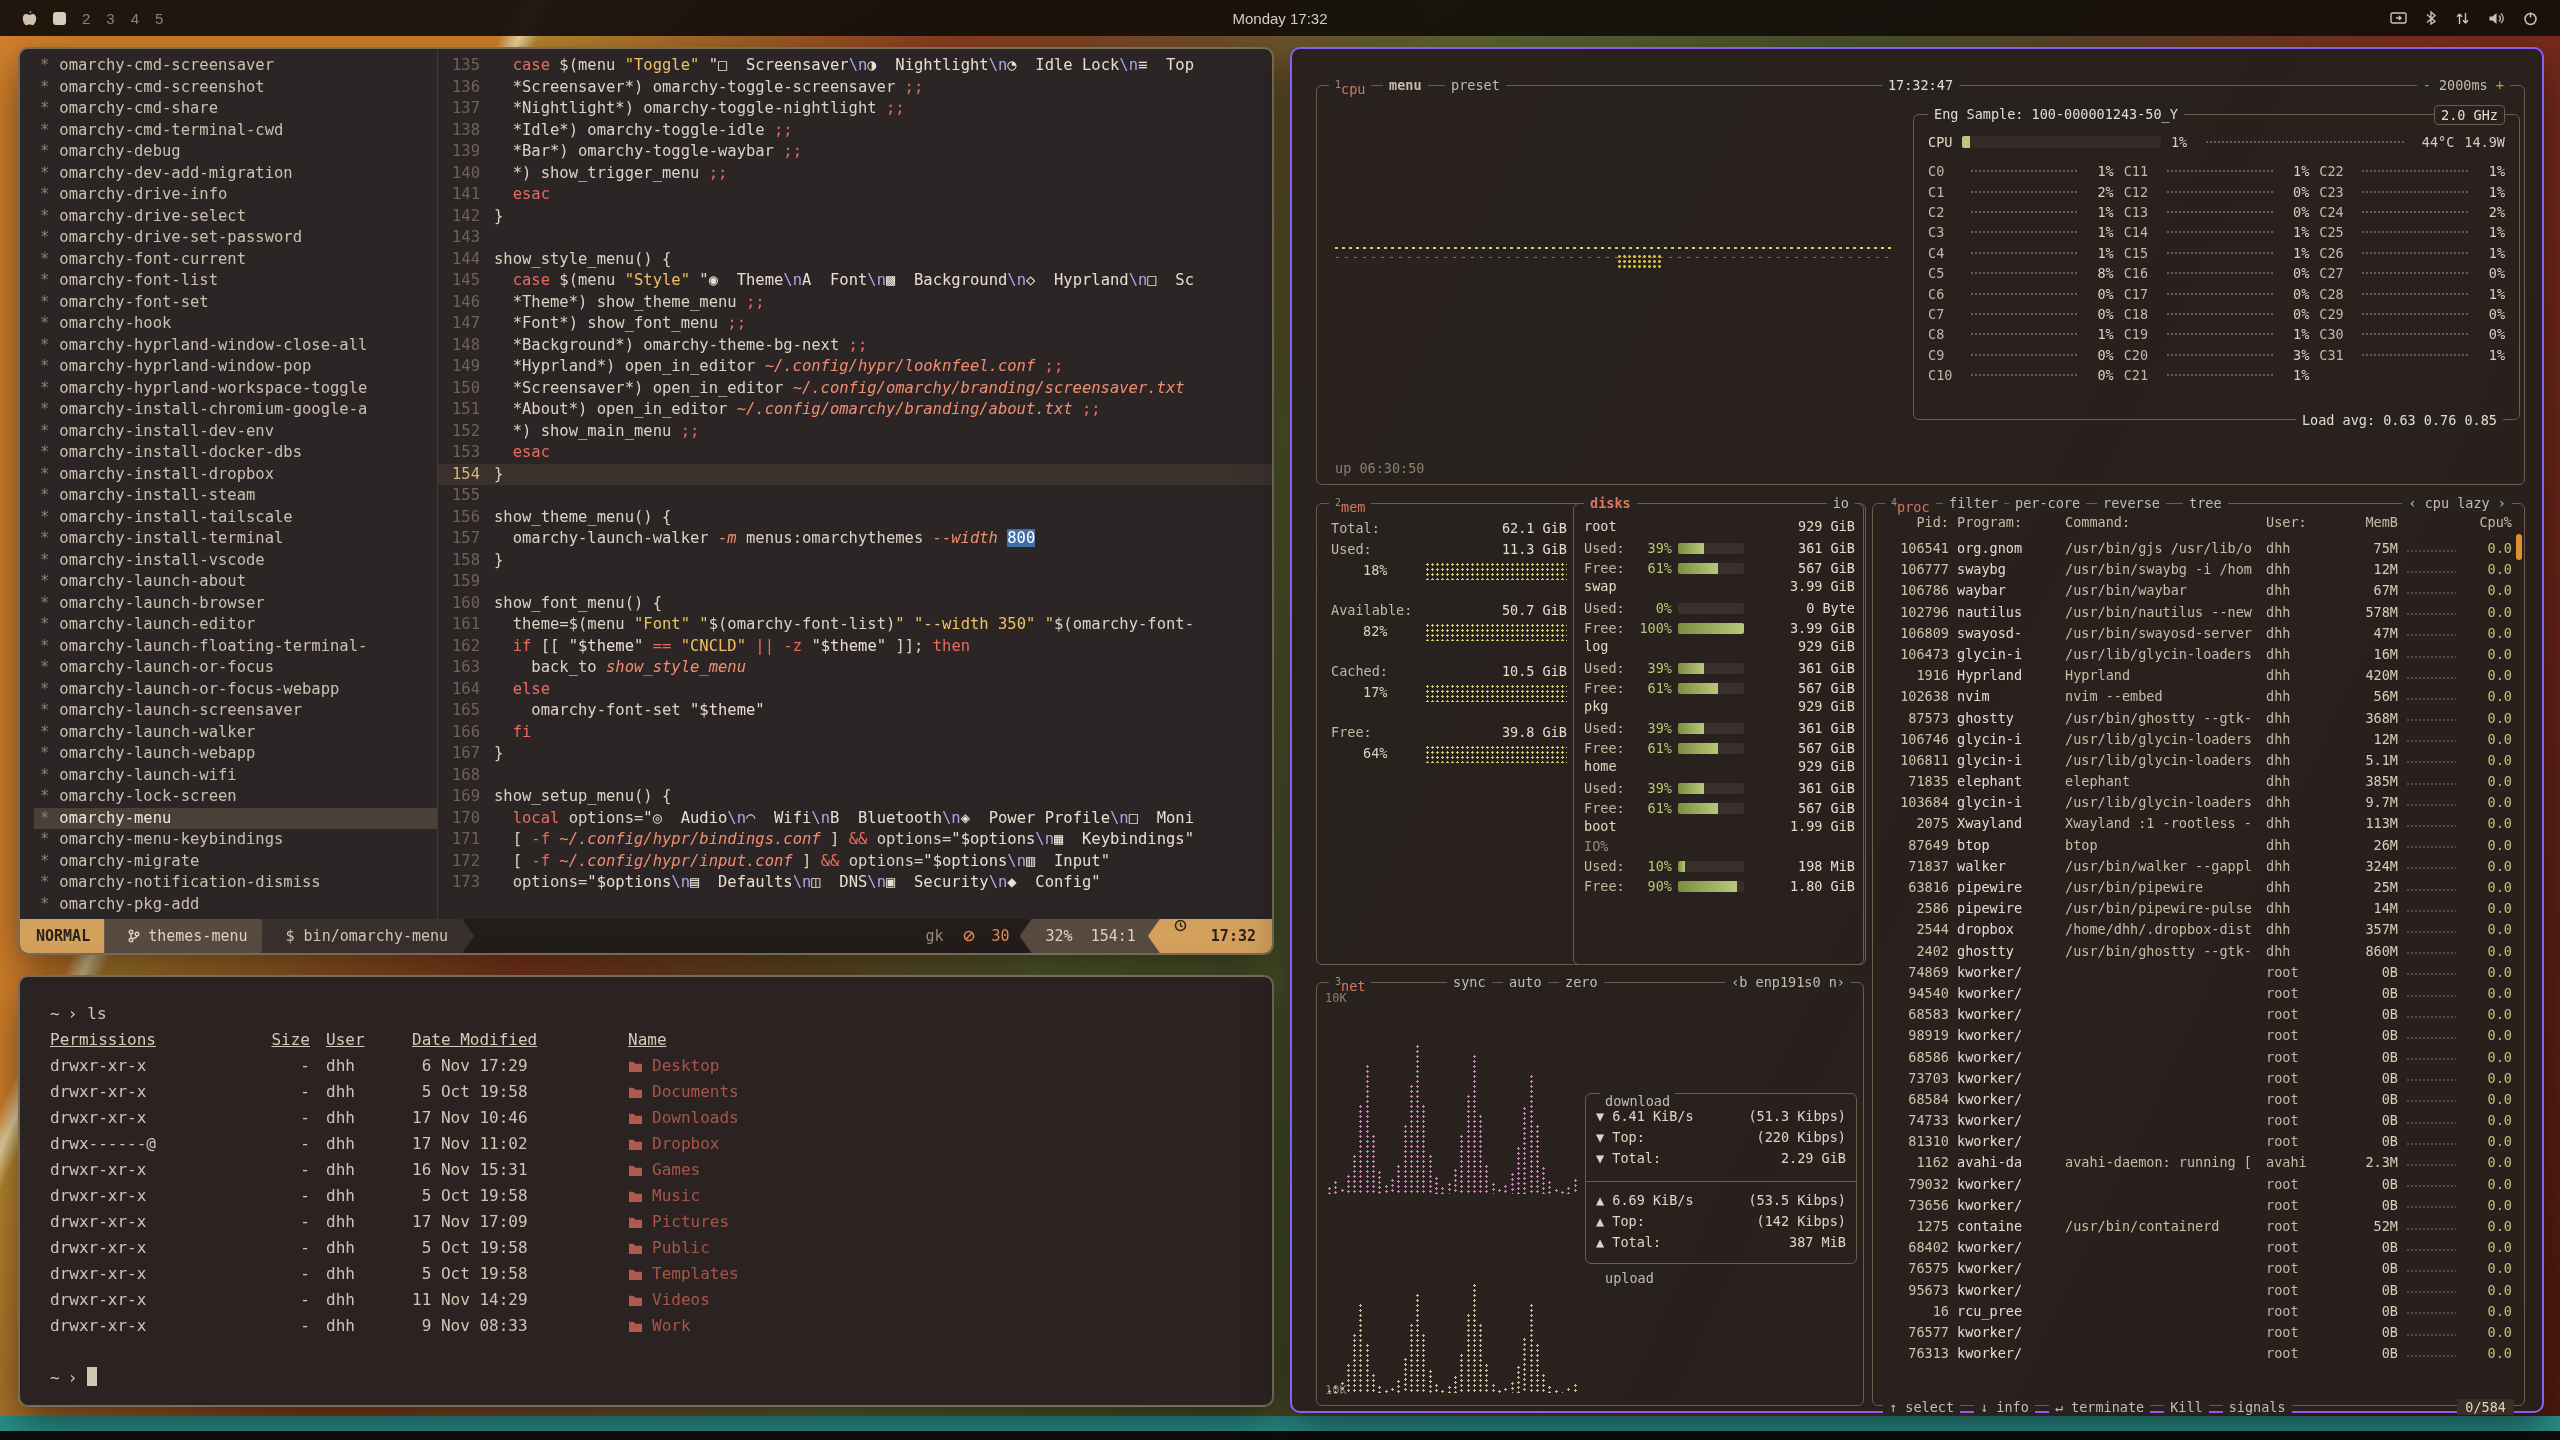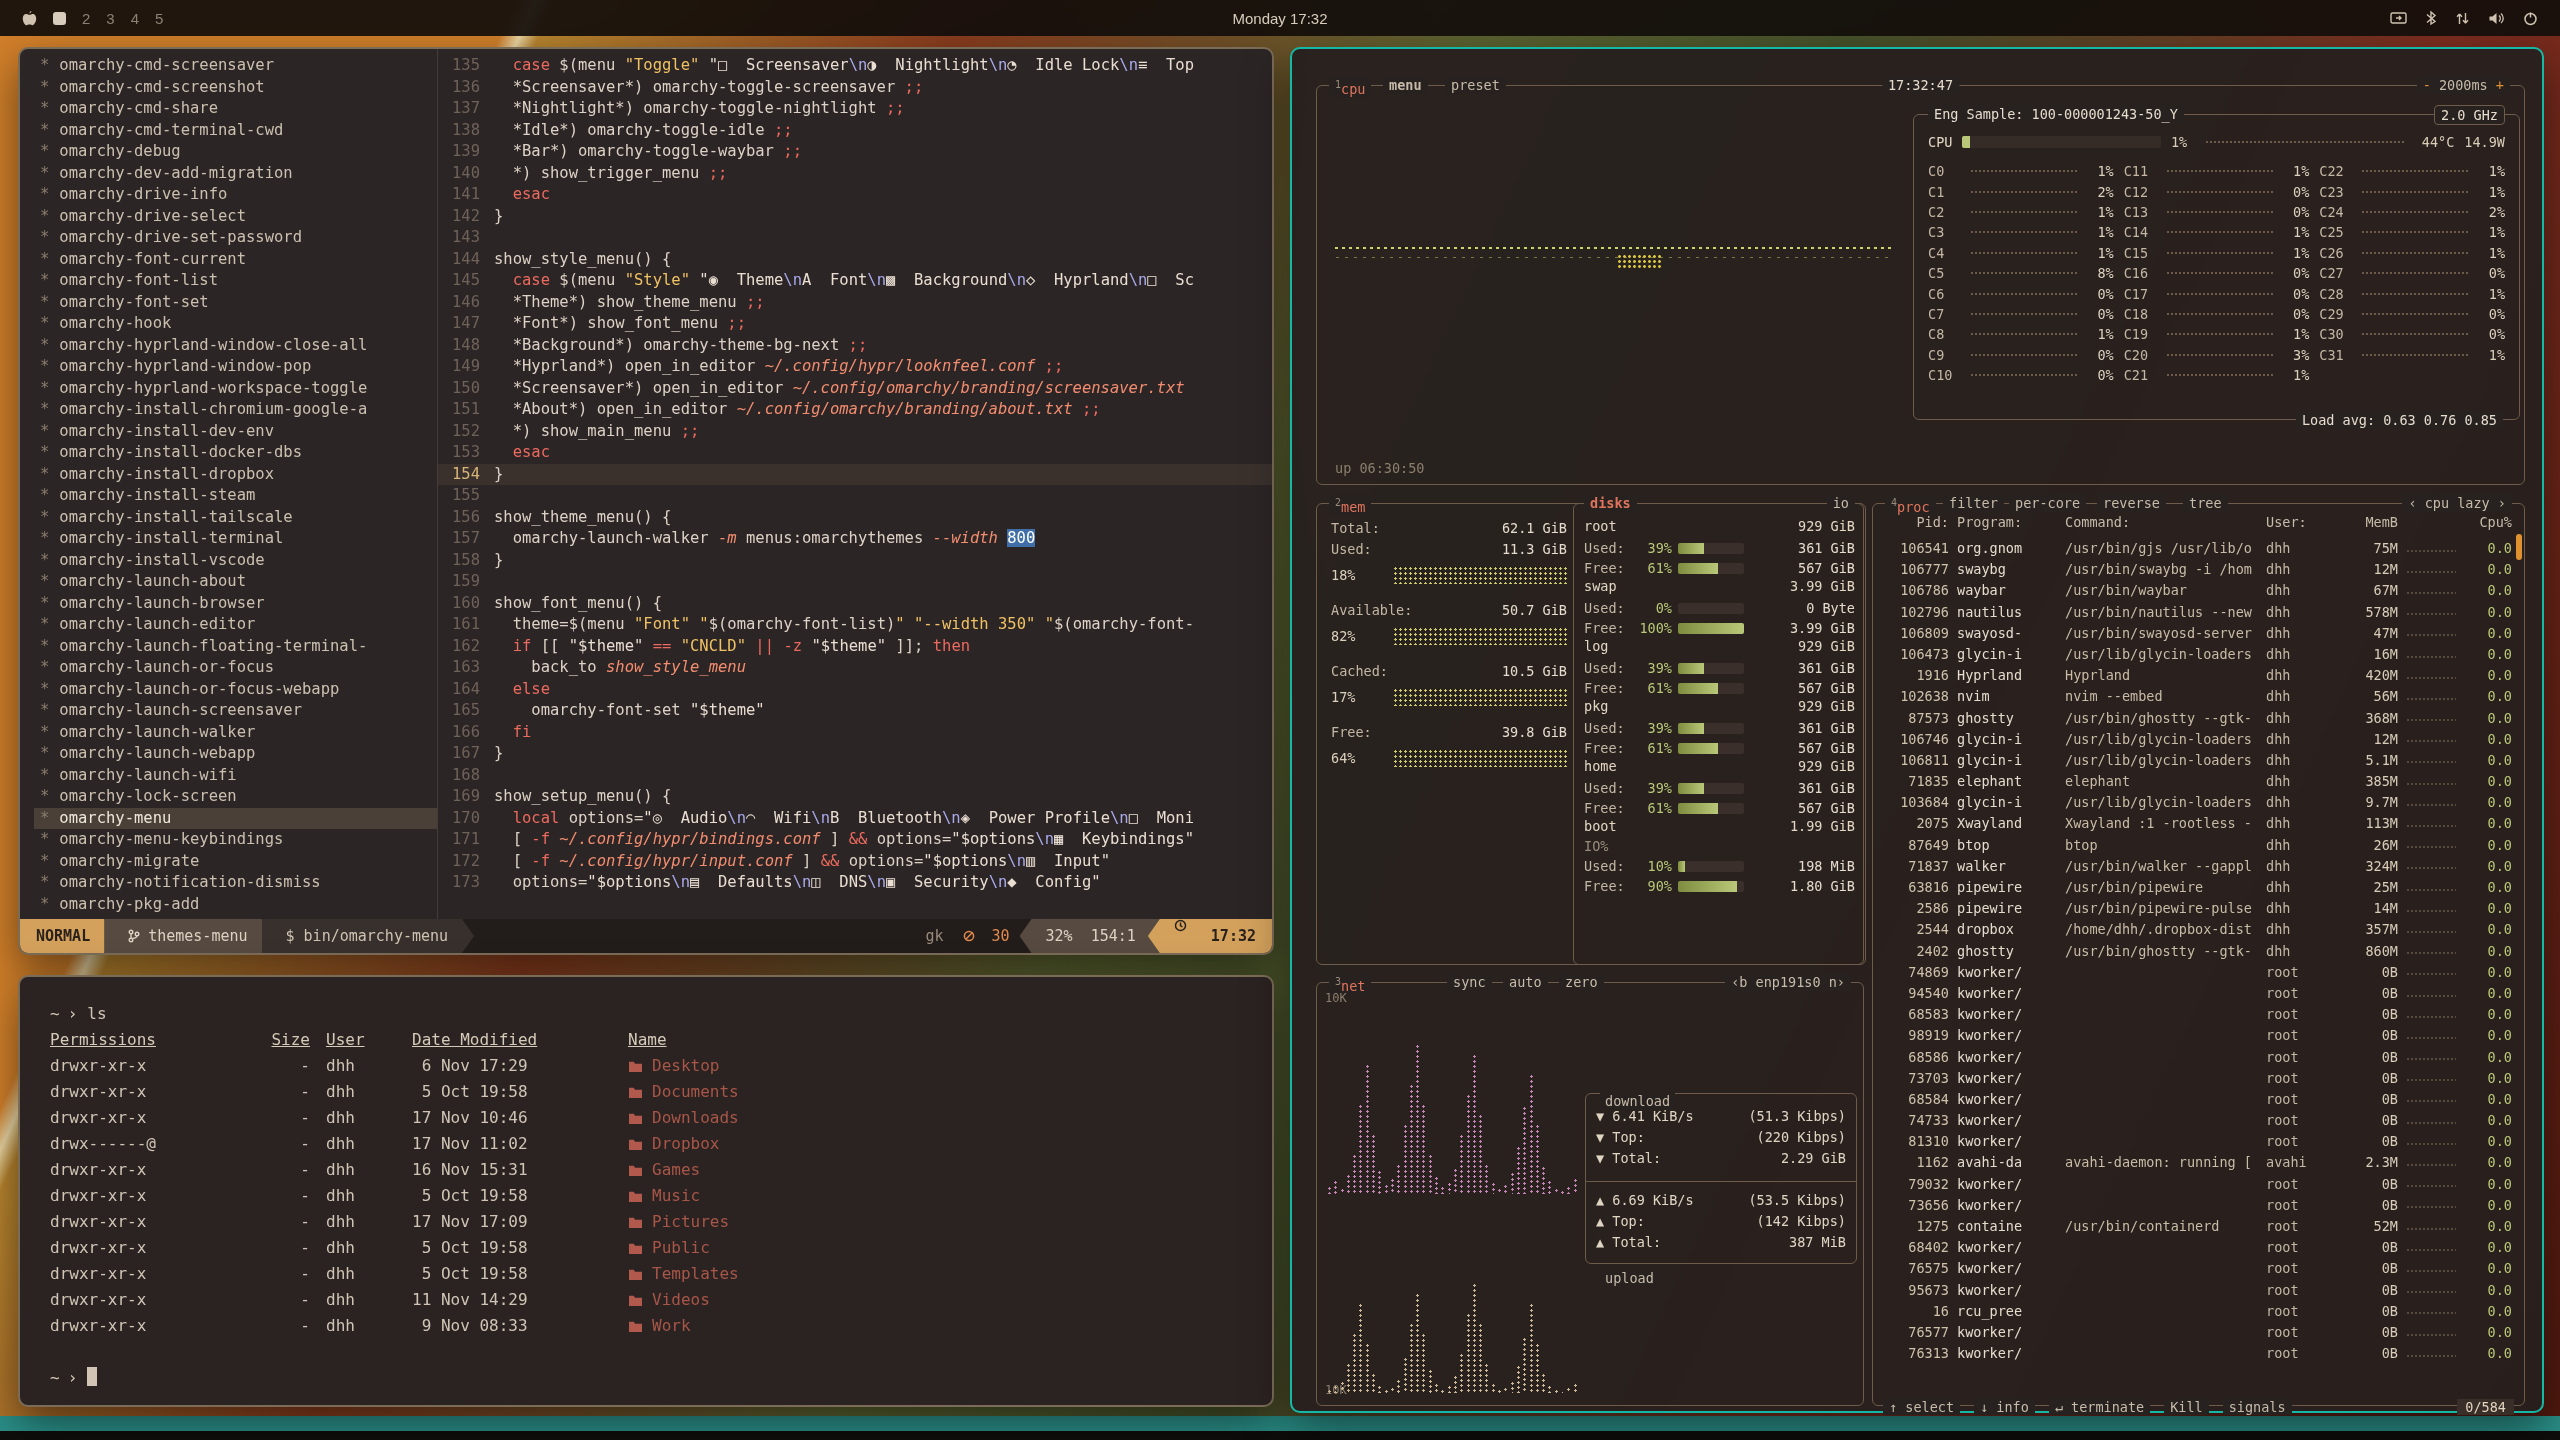--- a/index.html
+++ b/index.html
@@ -69,21 +69,21 @@
     font-size:16px;line-height:26px;color:#d0c5b5;padding:24px 30px;overflow:hidden;}
   .term .pr{color:#d8ccb8;}
   .term .chev{color:#d8ccb8;padding:0 10px 0 8px;}
   .ls-grid{display:grid;grid-template-columns:180px 64px 70px 200px 1fr;column-gap:16px;white-space:pre;}
   .ls-head span{text-decoration:underline;color:#d6cab8;}
   .ls-size{text-align:right;}
   .ls-name{color:#a85648;display:flex;align-items:center;gap:9px;}
   .cursor{display:inline-block;width:10px;height:19px;background:#d0c5b5;vertical-align:-3px;}
 
   
-  .btop{left:1290px;top:47px;width:1254px;height:1366px;background:rgba(39,32,30,0.97);border:2px solid #14b8a6;
+  .btop{left:1290px;top:47px;width:1254px;height:1366px;background:rgba(39,32,30,0.97);border:2px solid #8b5cf6;
     font-family:"DejaVu Sans Mono","DejaVu Sans",monospace;font-size:13.5px;color:#d9cdb9;}
   .bbox{position:absolute;border:1px solid #6e5b49;border-radius:6px;}
   .chip{position:absolute;top:-10px;background:#272220;padding:0 6px;line-height:18px;white-space:pre;}
   .chip-b{position:absolute;bottom:-10px;background:#272220;padding:0 6px;line-height:18px;white-space:pre;}
   .btitle{color:#e0745c;}
   .btitle sup{color:#9a8c7b;font-size:10px;}
   .bbtn{color:#c7bba9;}
   .bbtn b{color:#e0912f;font-weight:normal;}
   .dots{background-image:radial-gradient(#cfca6d 1.2px,rgba(0,0,0,0) 1.4px);background-size:5px 5px;}
 
@@ -105,21 +105,21 @@
   .crow .cn{color:#c4b7a4;width:34px;}
   .cdots{flex:1;height:4px;margin:0 8px;background-image:radial-gradient(#6b5b48 1px,rgba(0,0,0,0) 1.2px);background-size:4px 4px;}
   .crow .cp{color:#dcd1bd;width:28px;text-align:right;}
   .uptime{position:absolute;left:18px;bottom:8px;color:#8d7f6d;}
 
   
   .memstats{position:absolute;left:14px;top:16px;width:236px;}
   .m-row1{display:flex;justify-content:space-between;height:21px;}
   .m-row1 .ml{color:#c4b7a4;}
   .m-row1 .mv{color:#e6dccd;}
-  .m-row2{display:flex;align-items:center;gap:22px;height:26px;margin-bottom:14px;}
+  .m-row2{display:flex;align-items:flex-start;gap:22px;height:26px;margin-bottom:14px;margin-left:32px;}
   .m-row2 .mp{color:#dcd1bd;width:40px;}
   .band{flex:1;height:18px;}
   .diskpanel{position:absolute;left:256px;top:-1px;bottom:-1px;width:293px;border:1px solid #6e5b49;border-radius:6px;padding:14px 10px 6px;}
   .dk-head{display:flex;justify-content:space-between;height:20px;color:#e3d7c3;}
   .dk-io{color:#9a8c7b;height:18px;}
   .dk-row{display:flex;align-items:center;gap:6px;height:20px;white-space:pre;}
   .dk-lbl{color:#c4b7a4;width:46px;}
   .dk-pct{color:#b9c878;width:36px;text-align:right;}
   .dbar{width:66px;height:11px;background:#3a2f2a;border-radius:2px;overflow:hidden;}
   .dbar i{display:block;height:100%;background:linear-gradient(90deg,#7d8c3f,#b9c878);}

